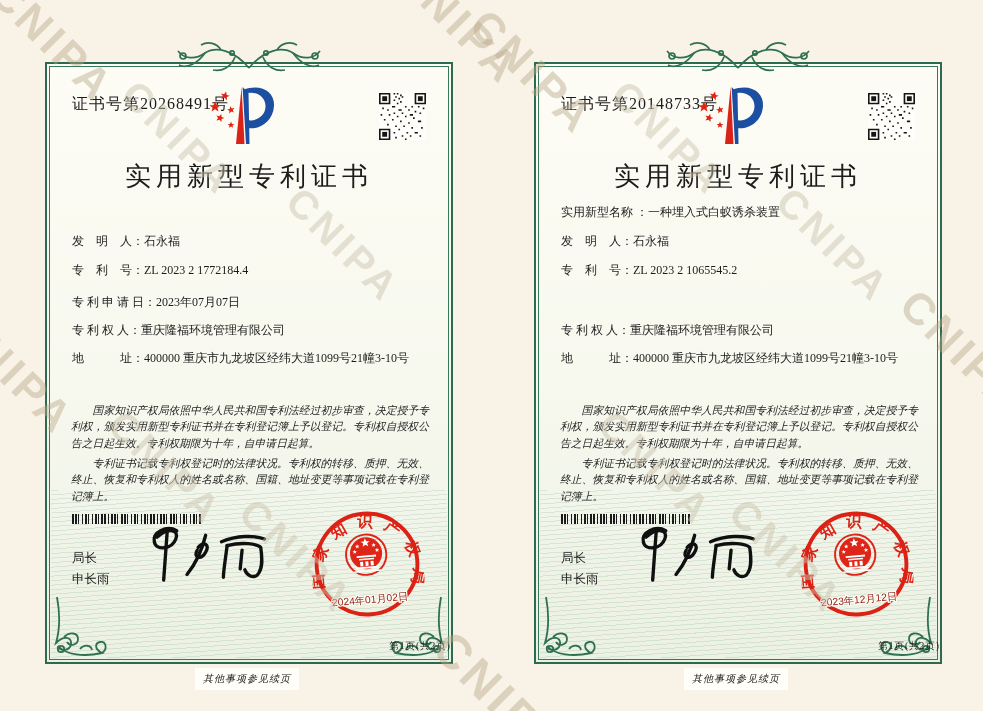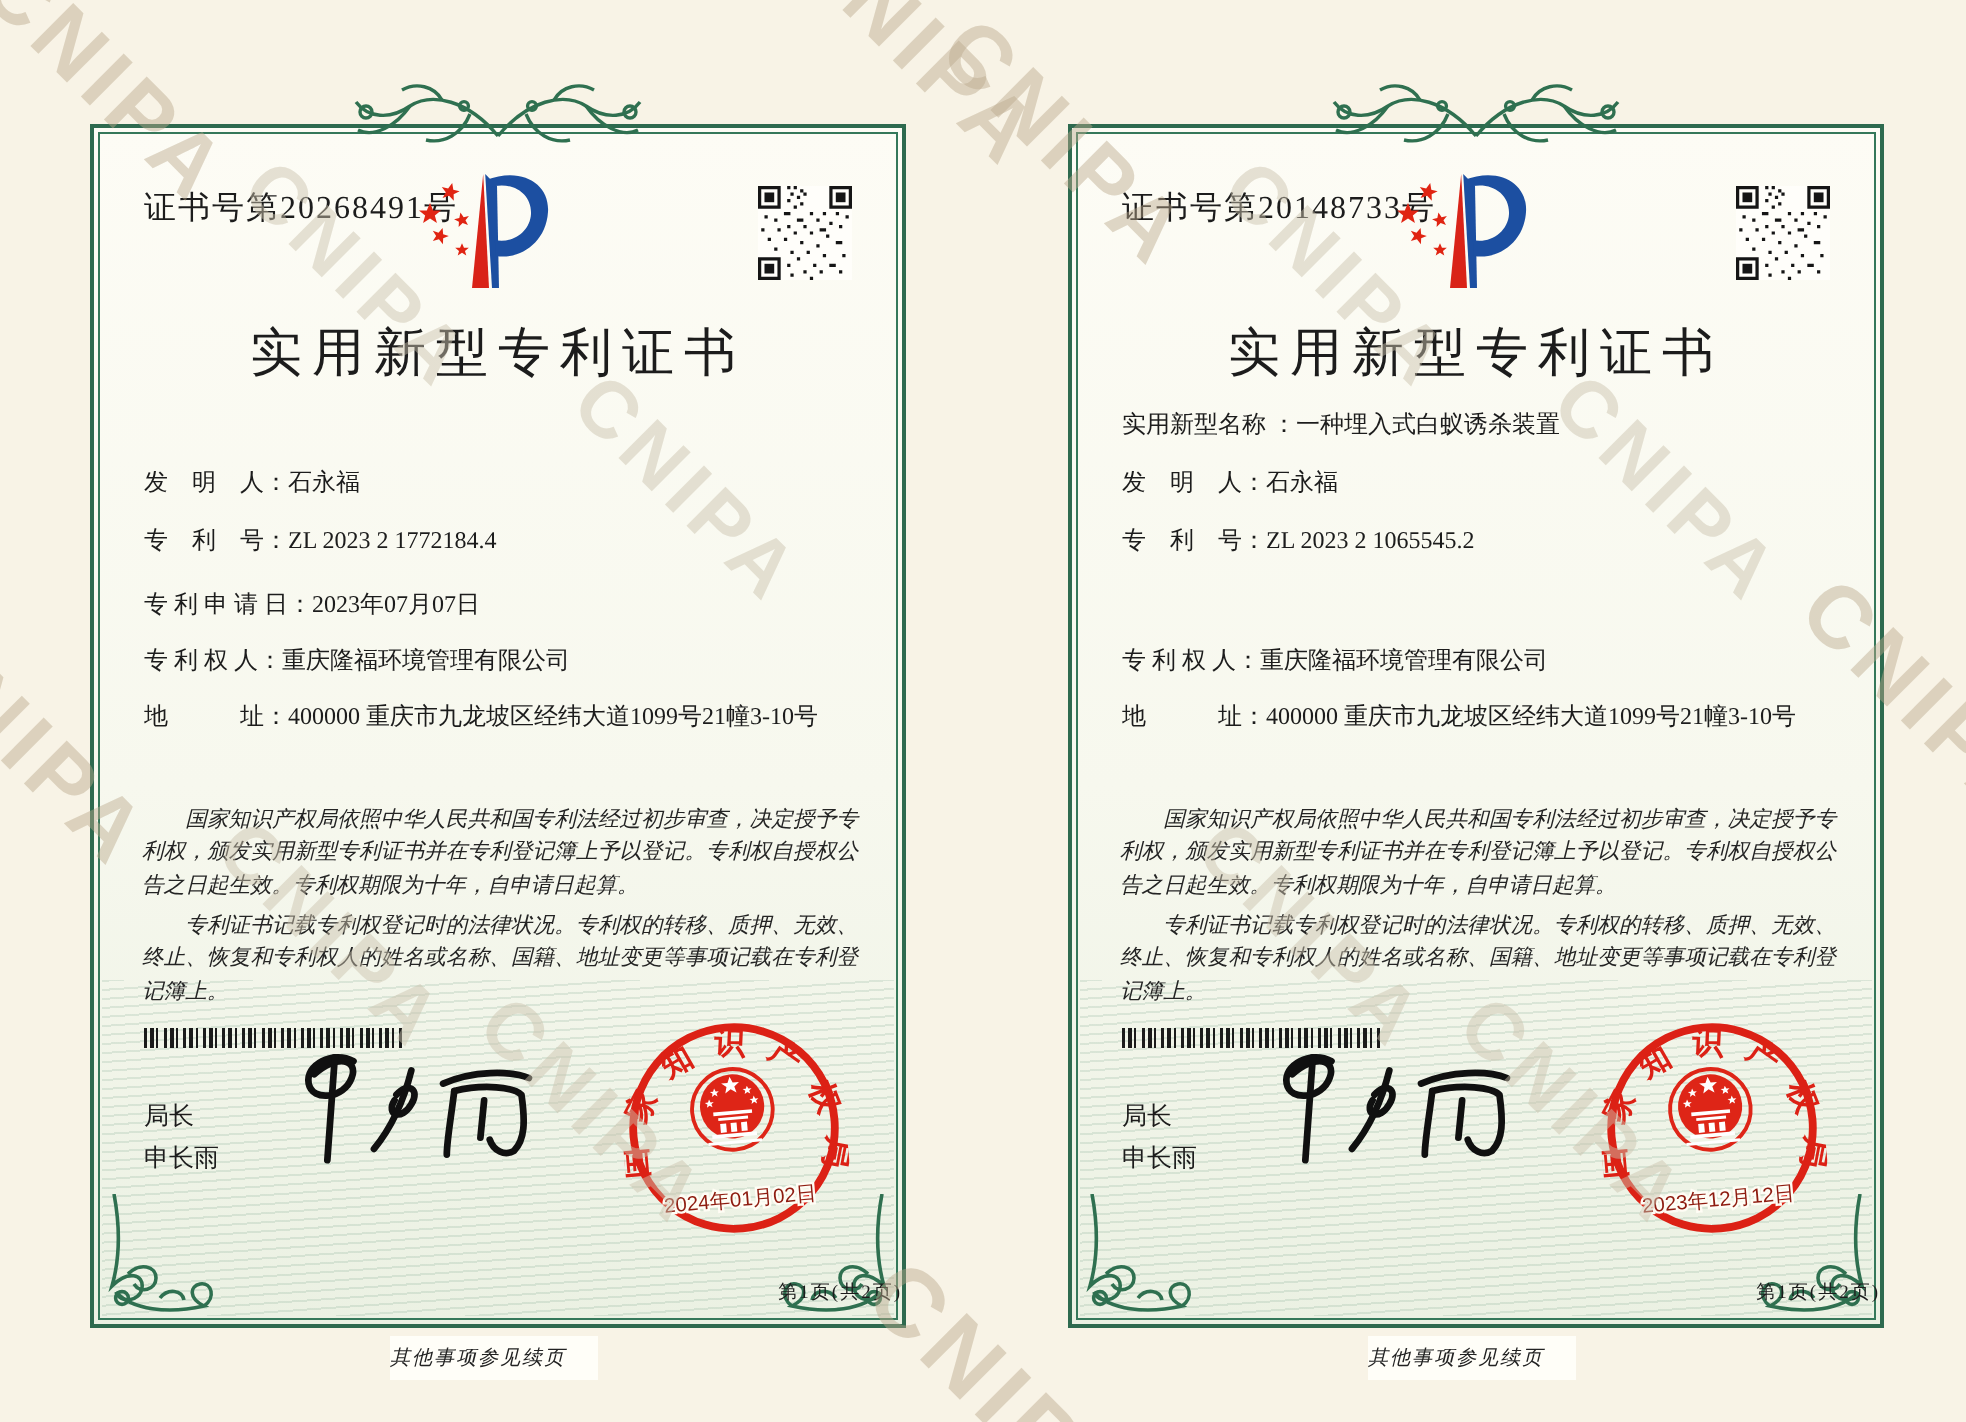--- a/index.html
+++ b/index.html
@@ -29,21 +29,21 @@
   .row .gap{display:inline-block;width:20px}
   .para{position:absolute;left:24px;right:22px;margin:0;font-size:10.8px;line-height:1.52;
         text-align:justify;text-indent:2em;font-style:italic;color:#242424}
   .barcode{position:absolute;left:25px;top:450px;width:130px;height:10px;
         background:repeating-linear-gradient(90deg,#1b1b1b 0 1.5px,transparent 1.5px 3px,#1b1b1b 3px 5px,transparent 5px 6.2px,#1b1b1b 6.2px 7.2px,transparent 7.2px 9.8px)}
   .director{position:absolute;left:25px;top:484px;font-size:12.5px;line-height:21px;
         font-family:"Liberation Sans","DejaVu Sans",sans-serif}
   .signature{position:absolute;left:84px;top:458px}
   .seal{position:absolute;left:264px;top:444px;transform:rotate(-5deg)}
   .page-info{position:absolute;left:0;right:0;top:576px;text-align:right;font-size:9.5px;letter-spacing:1px}
-  .strip{position:absolute;top:668px;width:104px;text-align:left;background:#fffef8;font-size:10px;
+  .strip{position:absolute;top:668px;width:104px;text-align:center;background:#fffef8;font-size:10px;
         font-style:italic;padding:4px 0;letter-spacing:1px;z-index:2;color:#222}
   .strip.sl{left:195px}.strip.sr{left:684px}
 </style>
 </head>
 <body>
 
 <svg width="0" height="0" style="position:absolute" aria-hidden="true">
   <defs>
     <path id="star" d="M0,-10L2.9,-3.2 10,-3.2 4.4,1.3 6.3,8.2 0,4.1 -6.3,8.2 -4.4,1.3 -10,-3.2 -2.9,-3.2Z"></path>
     <g id="logoSym">

